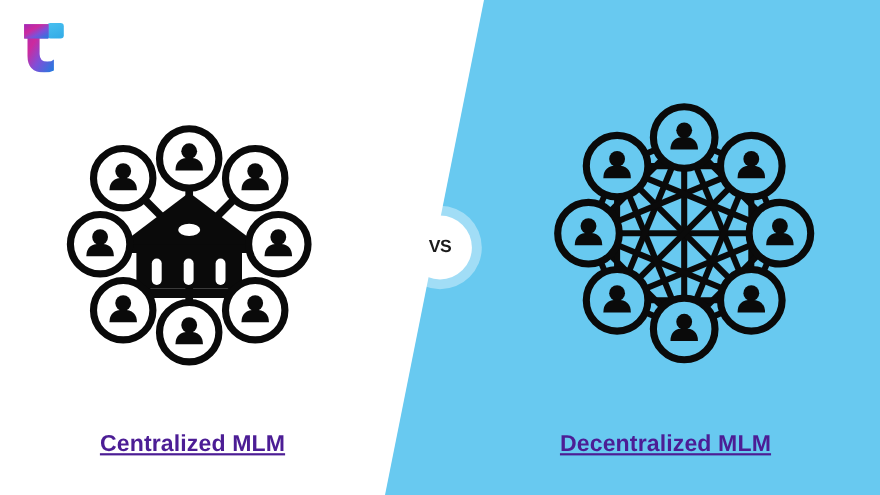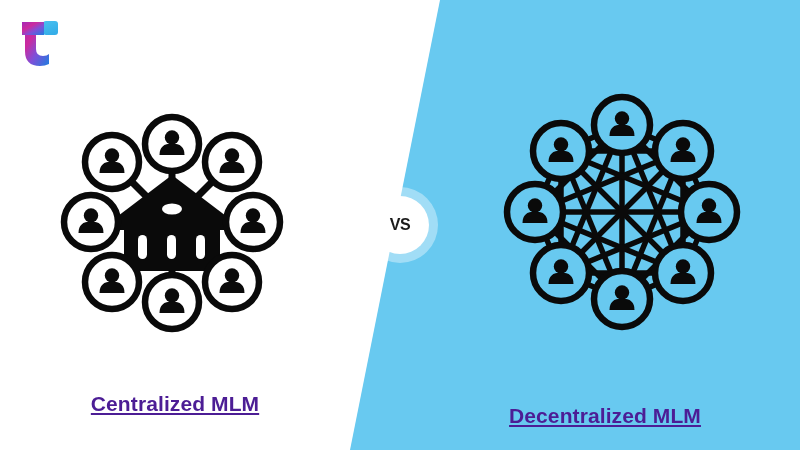--- a/index.html
+++ b/index.html
@@ -72,21 +72,21 @@
     position:absolute;
     text-align:center;
     font-size:21px;
     font-weight:bold;
     color:#4c1d95;
     letter-spacing:0.1px;
     white-space:nowrap;
     text-decoration:underline;
   }
   .caption-left  { left:0px;   top:392px; width:350px; }
-  .caption-right { left:430px; top:404px; width:350px; }
+  .caption-right { left:430px; top:392px; width:350px; }
 </style>
 </head>
 <body>
 
 <div class="stage">
 
   <div class="half-left"></div>
   <div class="half-right"></div>
 
   <div class="logo">

